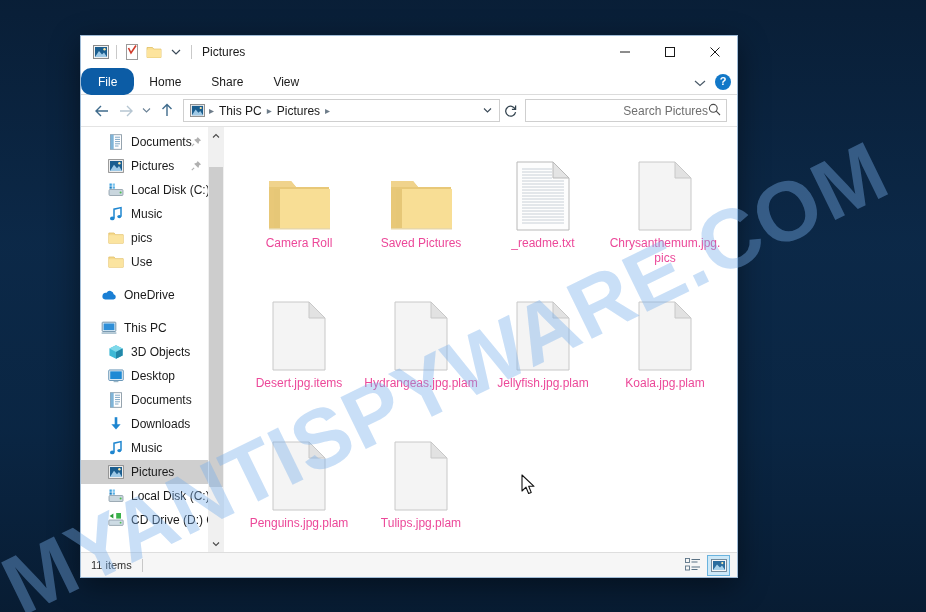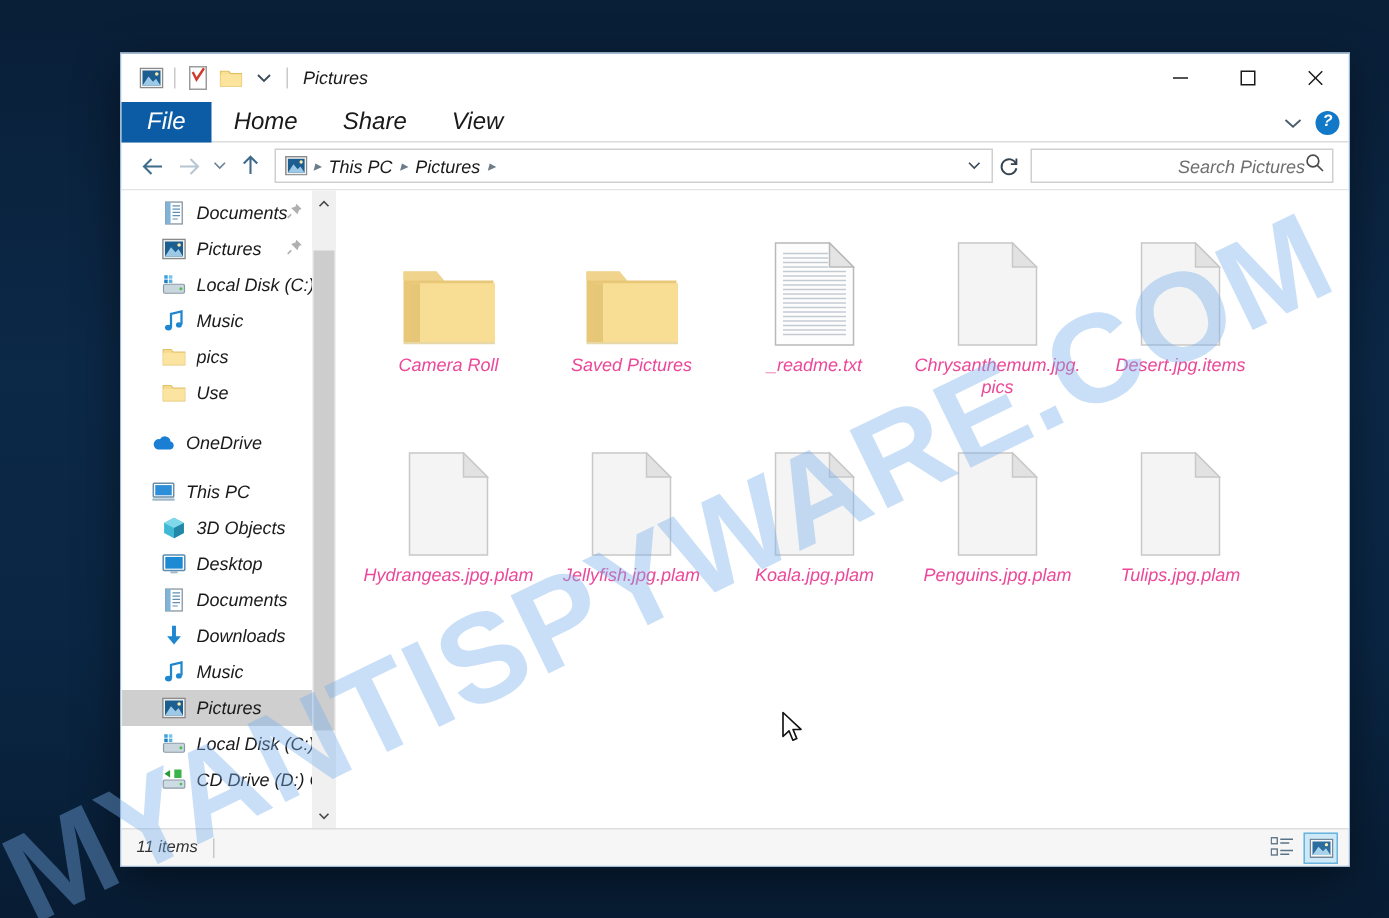--- a/index.html
+++ b/index.html
@@ -52,29 +52,28 @@
     transform: rotate(-26deg);
     white-space: nowrap;
     mix-blend-mode: normal;
   }
 
   
   #explorer-window {
     position: absolute;
     left: 80px;
     top: 35px;
-    width: 820px;
+    width: 658px;
     height: 543px;
     background: #ffffff;
     border: 1px solid #9fbbd6;
     box-shadow: 0 8px 28px rgba(0,0,0,0.45);
     z-index: 40;
     display: flex;
     flex-direction: column;
-    font-style: italic;
   }
 
   
   .titlebar {
     height: 32px;
     background: #ffffff;
     display: flex;
     align-items: center;
     flex: none;
     position: relative;
@@ -119,23 +118,24 @@
     border-bottom: 1px solid #dcdcdc;
     display: flex;
     align-items: stretch;
     flex: none;
     position: relative;
   }
   .tab {
     padding: 0 15px;
     display: flex;
     align-items: center;
-    font-size: 16px;
+    font-size: 12px;
     color: #1a1a1a;
     height: 27px;
+    border-radius: 10px;
   }
   .tab.file {
     background: #0c5ca5;
     color: #ffffff;
     padding: 0 17px;
   }
   .ribbon-right {
     position: absolute;
     right: 6px; top: 0;
     height: 27px;

